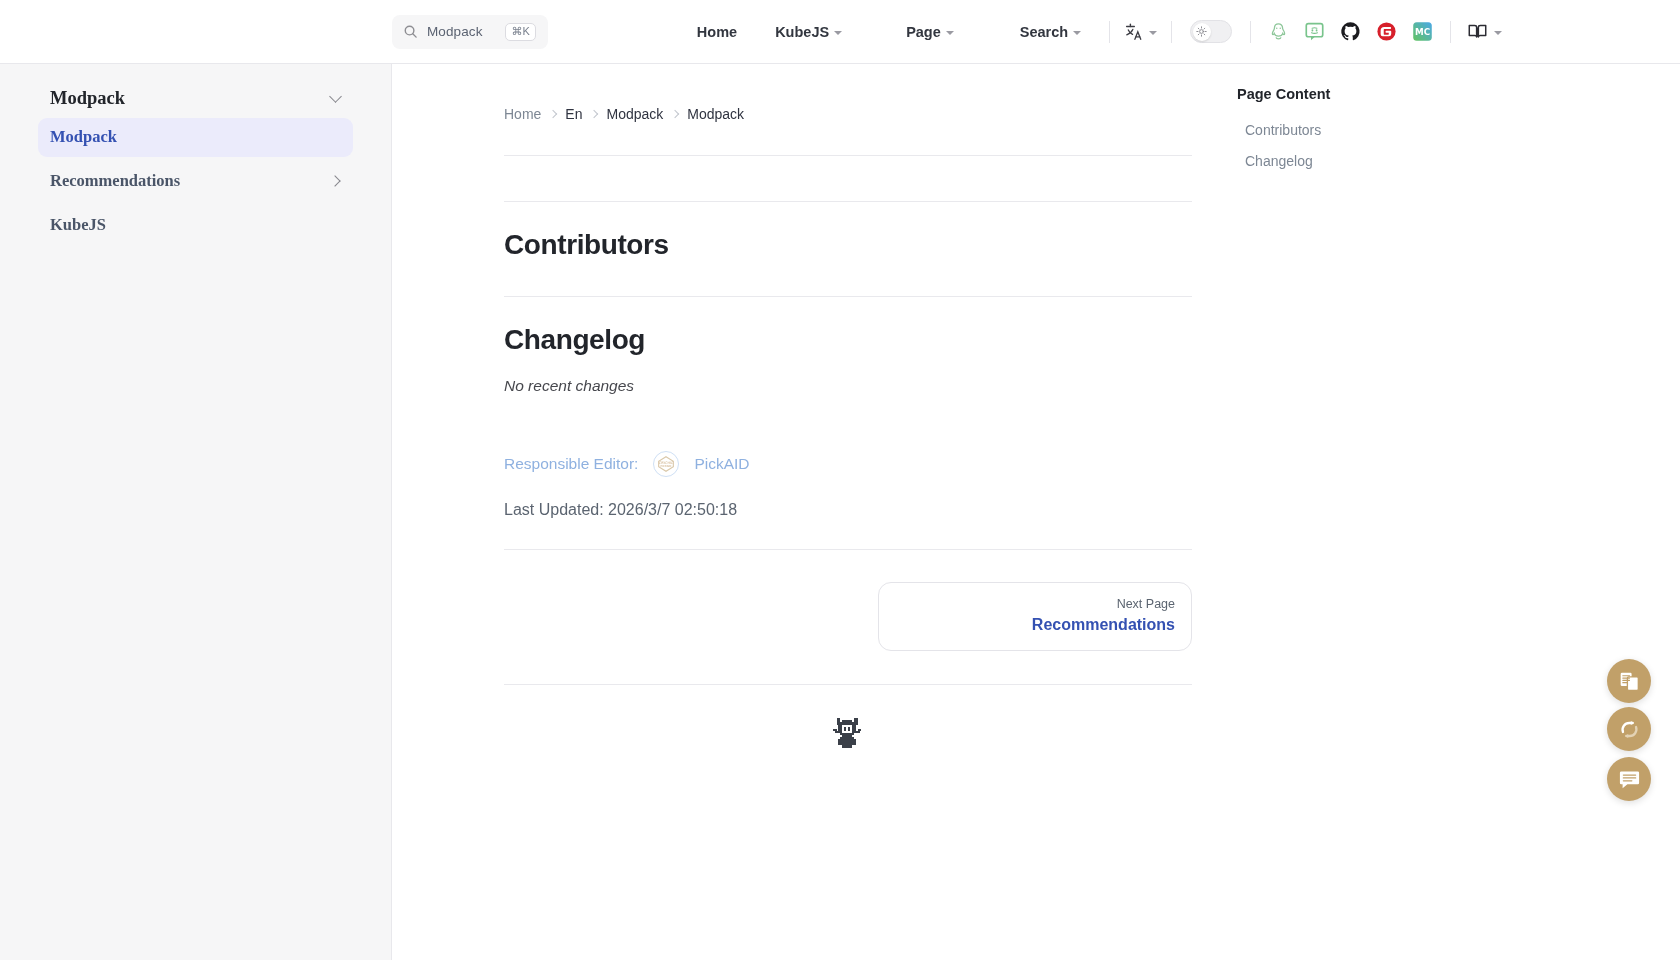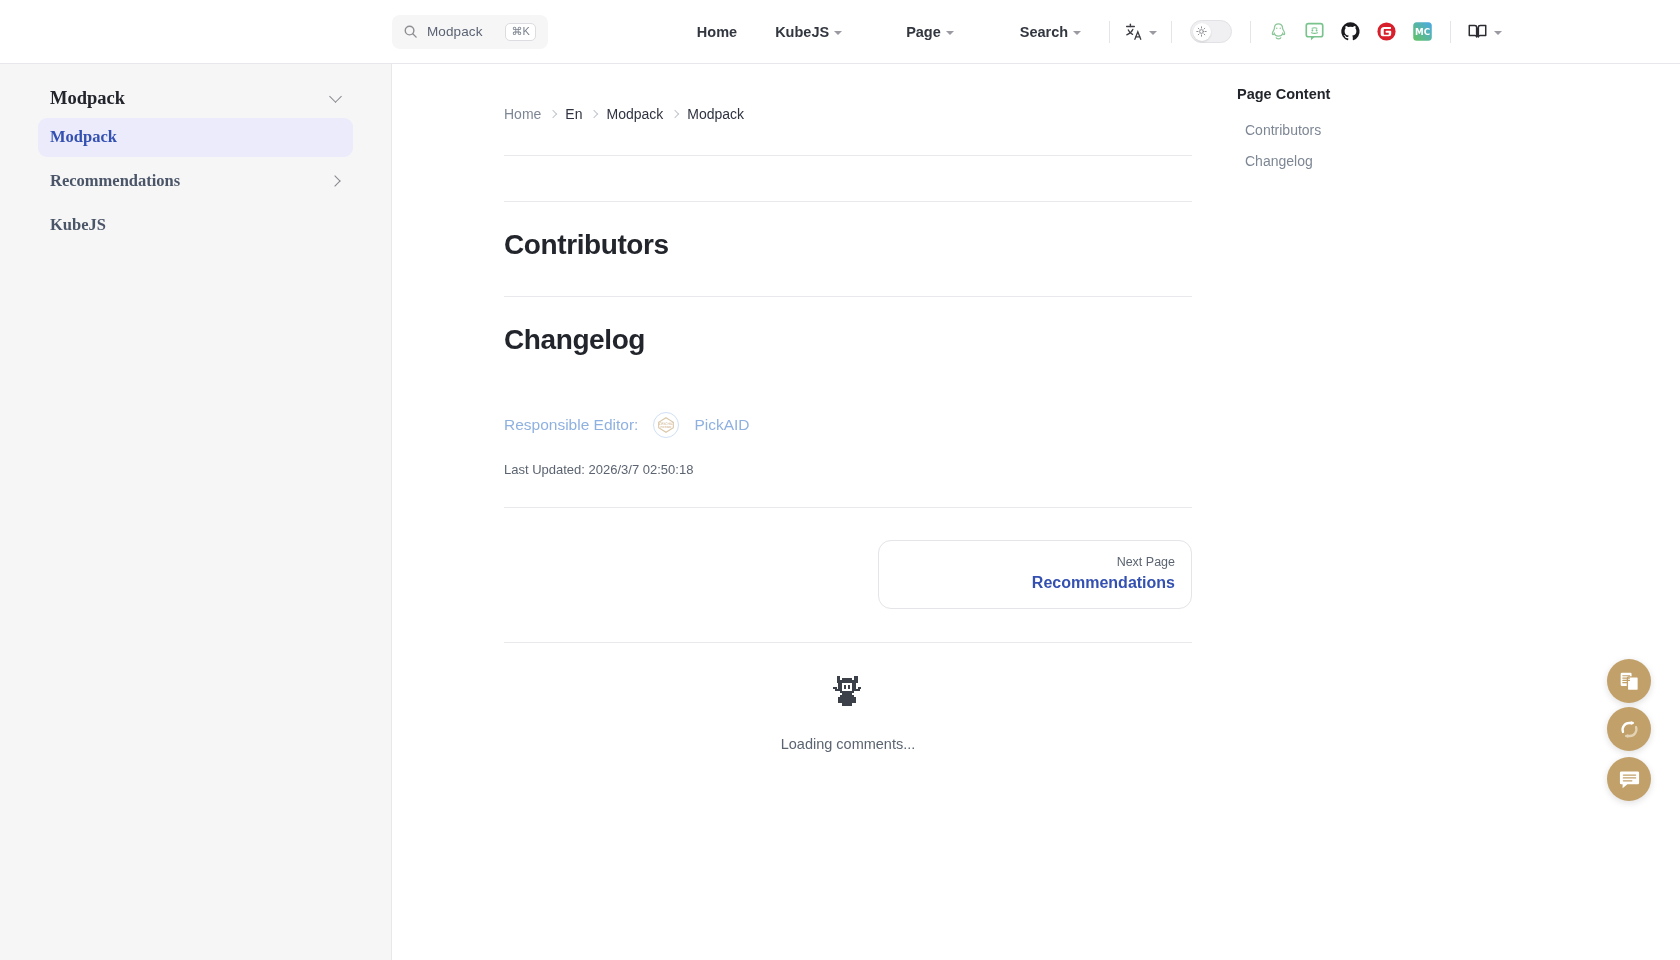--- a/index.html
+++ b/index.html
@@ -183,21 +183,21 @@
   }
   .editor-avatar {
     width: 26px; height: 26px; border-radius: 50%;
     border: 1px solid #cfe0f5; flex:none;
     display:flex; align-items:center; justify-content:center;
     overflow:hidden; background:#fff;
   }
   .editor-name { color: #8fb1e0; cursor: pointer; }
 
   .last-updated {
-    margin-top: 24px; font-size: 13px; color: #5b6470;
+    margin-top: 24px; font-size: 16px; color: #5b6470;
   }
 
   .nextnav-wrap { display: flex; justify-content: flex-end; margin-top: 32px; }
   .nextnav {
     width: 314px; padding: 14px 16px 16px;
     border: 1px solid #e4e4e9; border-radius: 13px;
     text-align: right; cursor: pointer;
   }
   .nextnav-label { font-size: 12.5px; color: #5b6470; }
   .nextnav-title {
@@ -408,20 +408,21 @@
     </div>
 
     <div class="rule rule-a"></div>
     <div class="rule rule-b"></div>
 
     <h2 class="h2">Contributors</h2>
 
     <div class="rule rule-c"></div>
 
     <h2 class="h2">Changelog</h2>
+    <p class="empty-note">No recent changes</p>
 
     <div class="editor-row">
       <span>Responsible Editor:</span>
       <span class="editor-avatar">
         <svg width="22" height="22" viewBox="0 0 24 24">
           <path d="M12 4 L20 9 L20 15 L12 20 L4 15 L4 9 Z" fill="none" stroke="#d9c7a8" stroke-width="1.2"></path>
           <text x="12" y="11.5" text-anchor="middle" font-size="3.6" fill="#c9a87c" font-family="DejaVu Sans">CRYCHIC</text>
           <text x="12" y="15.5" text-anchor="middle" font-size="3" fill="#c9a87c" font-family="DejaVu Sans">PICKAID</text>
         </svg>
       </span>
@@ -463,21 +464,20 @@
           <rect x="9" y="17" width="5" height="2"></rect>
         </g>
         <g fill="#ffffff">
           <rect x="9" y="7" width="5" height="4"></rect>
         </g>
         <g fill="#3b4049">
           <rect x="10" y="8" width="1" height="2"></rect>
             <rect x="12" y="8" width="1" height="2"></rect>
         </g>
       </svg>
-      <div class="comments-loading">Loading comments...</div>
     </div>
   </div>
 
   <nav class="toc">
     <div class="toc-title">Page Content</div>
     <a class="toc-link">Contributors</a>
     <a class="toc-link">Changelog</a>
   </nav>
 </main>
 

